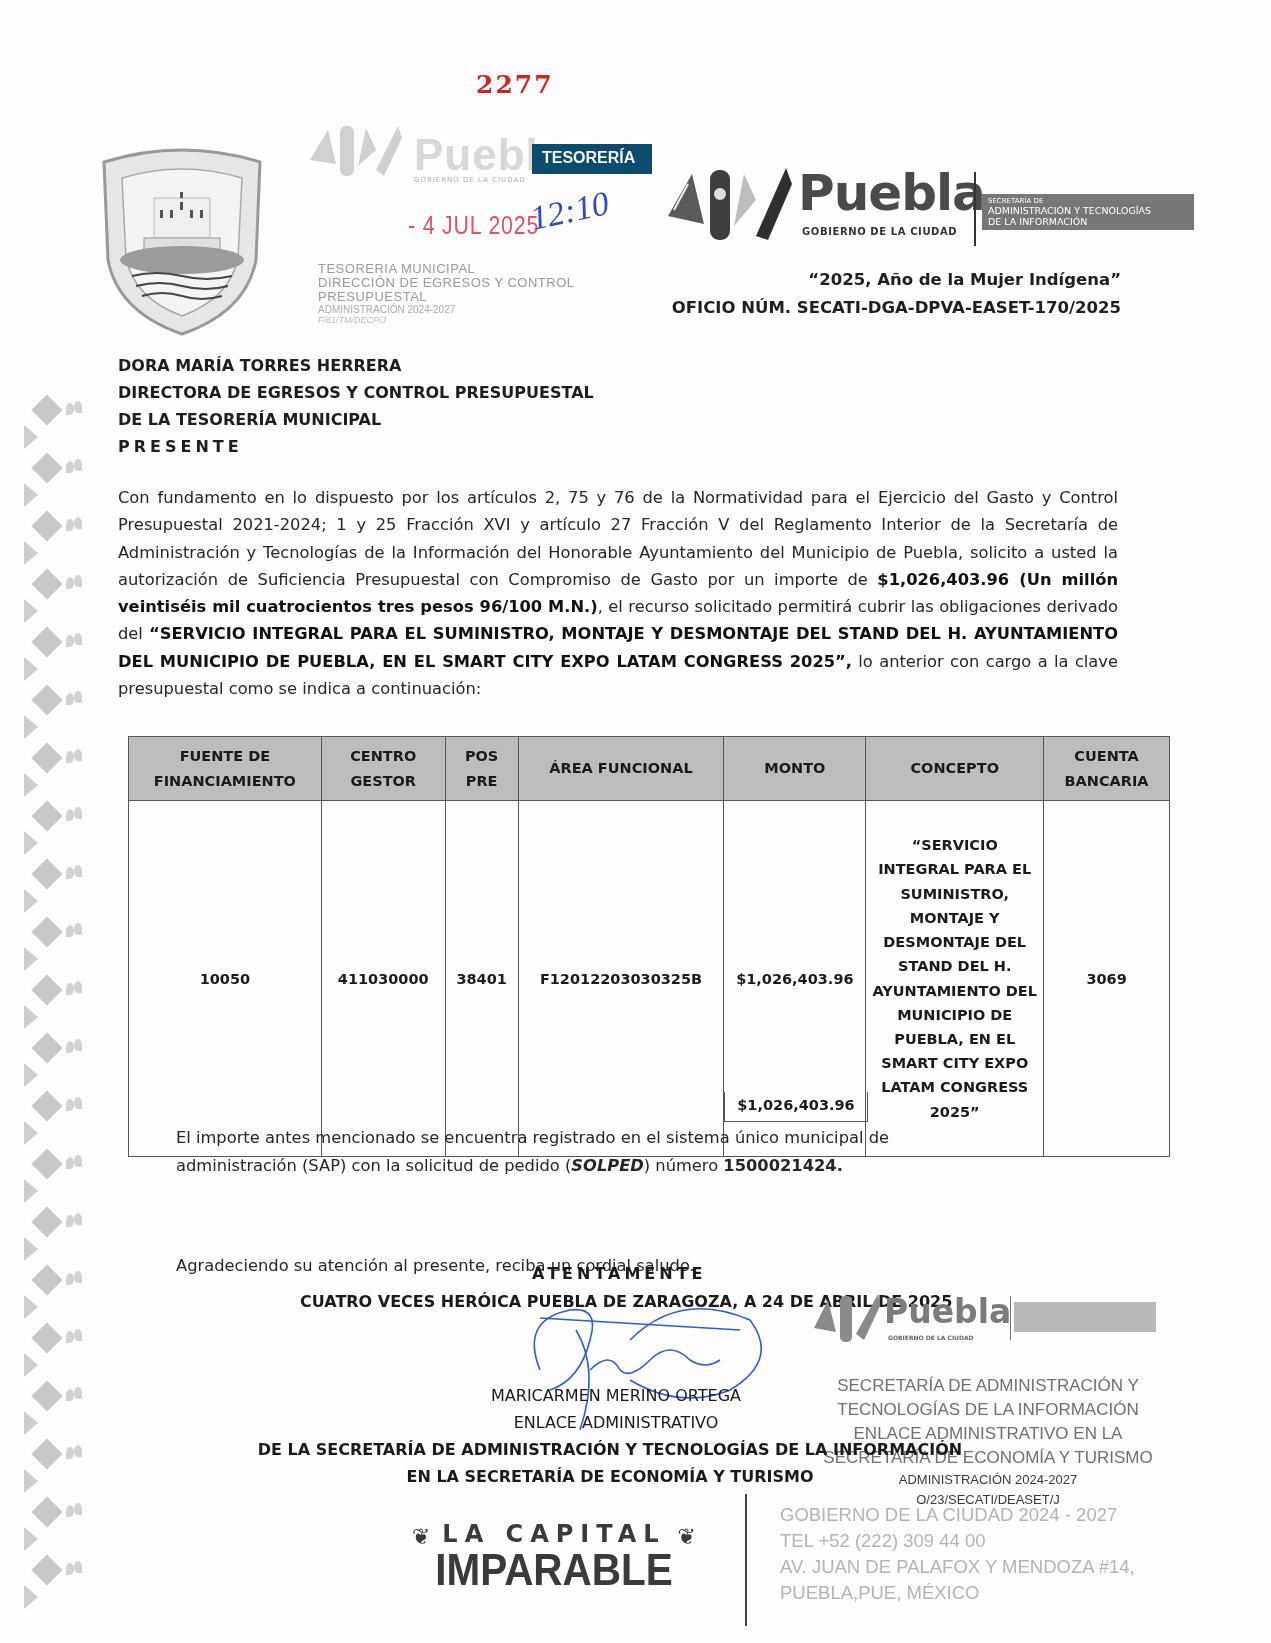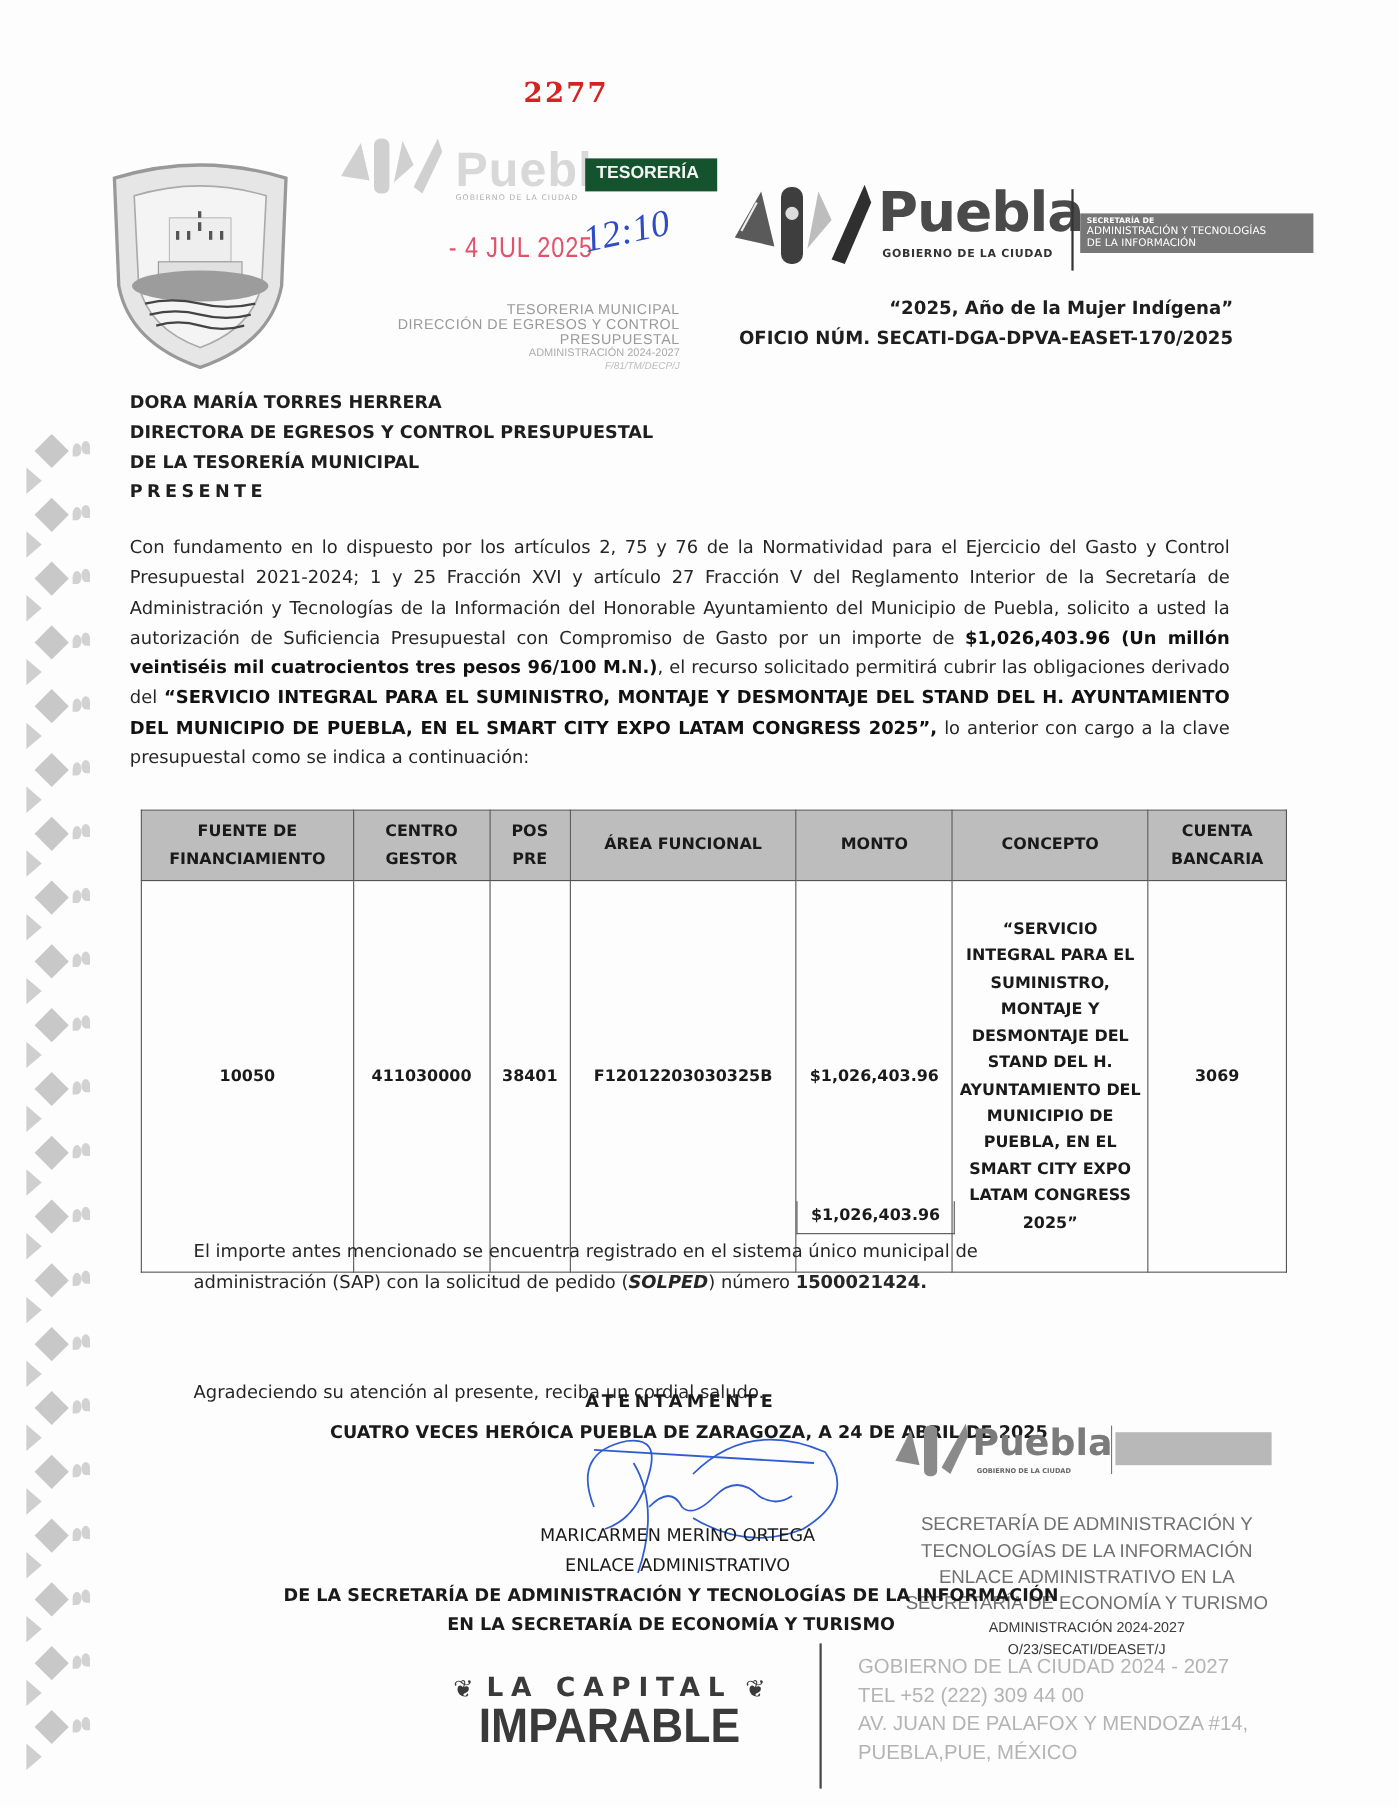--- a/index.html
+++ b/index.html
@@ -18,37 +18,37 @@
   
   .crest { left: 96px; top: 140px; width: 172px; height: 196px; }
 
   
   .folio { left: 476px; top: 70px; font-family: "DejaVu Serif", "Liberation Serif", serif; font-weight: bold; font-size: 25px; color: #d42323; letter-spacing: 2px; }
 
   
   .tes-logo { left: 306px; top: 120px; width: 346px; height: 66px; }
   .tes-logo .art { position: absolute; left: 0; top: 0; width: 100px; height: 62px; }
   .tes-logo .word { position: absolute; left: 108px; top: 10px; font-family: "Liberation Sans", sans-serif; font-weight: bold; font-size: 44px; color: #d8d8d8; letter-spacing: 1px; }
-  .tes-logo .tag { position: absolute; left: 226px; top: 24px; width: 120px; height: 30px; background: #14532d; color: #f4f4f4; font-weight: bold; font-size: 16px; font-family: "Liberation Sans", sans-serif; padding: 5px 0 0 10px; }
+  .tes-logo .tag { position: absolute; left: 226px; top: 24px; width: 120px; height: 30px; background: #0c4a6e; color: #f4f4f4; font-weight: bold; font-size: 16px; font-family: "Liberation Sans", sans-serif; padding: 5px 0 0 10px; }
   .tes-logo .sub { position: absolute; left: 108px; top: 56px; font-size: 7px; color: #b0b0b0; letter-spacing: 1px; }
   .stamp-date { left: 408px; top: 210px; font-family: "Liberation Sans", sans-serif; font-size: 26px; color: #e2526a; transform: scaleX(0.82); transform-origin: left; letter-spacing: 1px; }
   .stamp-time { left: 530px; top: 192px; font-family: "Liberation Serif", serif; font-style: italic; font-size: 34px; color: #2d4cc6; transform: rotate(-12deg); }
-  .stamp-text { left: 318px; top: 274px; width: 300px; text-align: right; font-family: "Liberation Sans", sans-serif; color: #9a9a9a; line-height: 14px; }
+  .stamp-text { left: 318px; top: 262px; width: 300px; text-align: left; font-family: "Liberation Sans", sans-serif; color: #9a9a9a; line-height: 14px; }
   .stamp-text .l1, .stamp-text .l2, .stamp-text .l3 { font-size: 13px; letter-spacing: 0.5px; }
   .stamp-text .l4 { font-size: 10px; color: #ababab; line-height: 11px; }
   .stamp-text .l5 { font-size: 9px; color: #bcbcbc; font-style: italic; line-height: 10px; }
 
   
   .main-logo { left: 664px; top: 160px; width: 530px; height: 90px; }
   .main-logo .art { position: absolute; left: 0; top: 0; width: 130px; height: 82px; }
   .main-logo .word { position: absolute; left: 134px; top: 4px; font-family: "DejaVu Sans", sans-serif; font-weight: bold; font-size: 50px; color: #4a4a4a; letter-spacing: -1px; }
   .main-logo .gob { position: absolute; left: 138px; top: 66px; font-size: 10px; font-weight: bold; color: #333; letter-spacing: 0.6px; }
   .main-logo .divider { position: absolute; left: 310px; top: 12px; width: 2px; height: 74px; background: #333; }
   .main-logo .band { position: absolute; left: 318px; top: 34px; width: 212px; height: 36px; background: #777; color: #fff; padding: 3px 0 0 6px; }
-  .main-logo .band .s1 { font-size: 7px; font-weight: bold; display: block; }
+  .main-logo .band .s1 { font-size: 7px; font-weight: normal; display: block; }
   .main-logo .band .s2 { font-size: 9.5px; font-weight: normal; display: block; line-height: 11px; white-space: nowrap; }
 
   .motto { right: 150px; top: 270px; font-size: 16.5px; font-weight: bold; color: #1e1e1e; }
   .oficio { right: 150px; top: 298px; font-size: 16.5px; font-weight: bold; color: #1e1e1e; text-align: right; }
 
   
   .addressee { left: 118px; top: 352px; font-size: 16px; font-weight: bold; line-height: 27px; color: #1e1e1e; }
   .addressee .presente { letter-spacing: 4px; }
 
   

